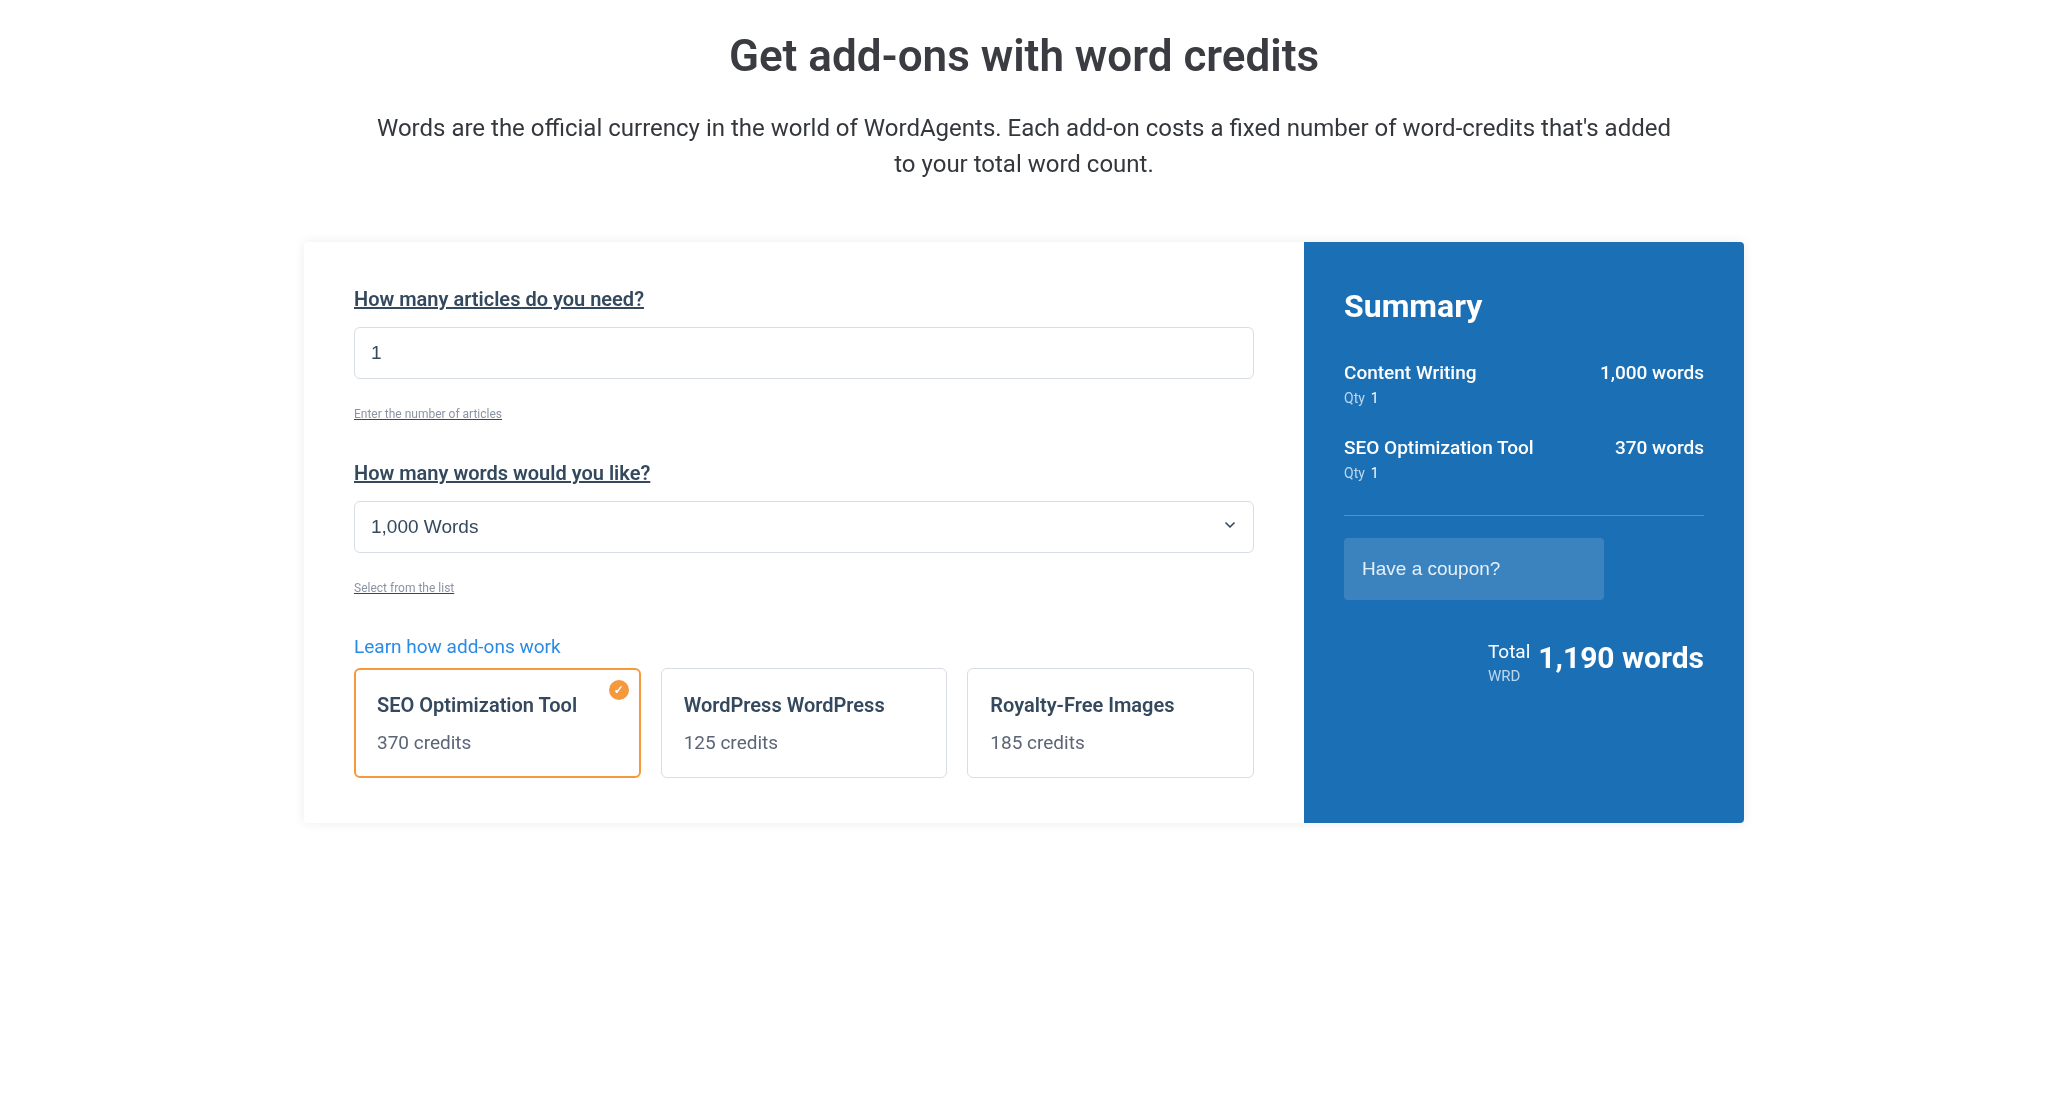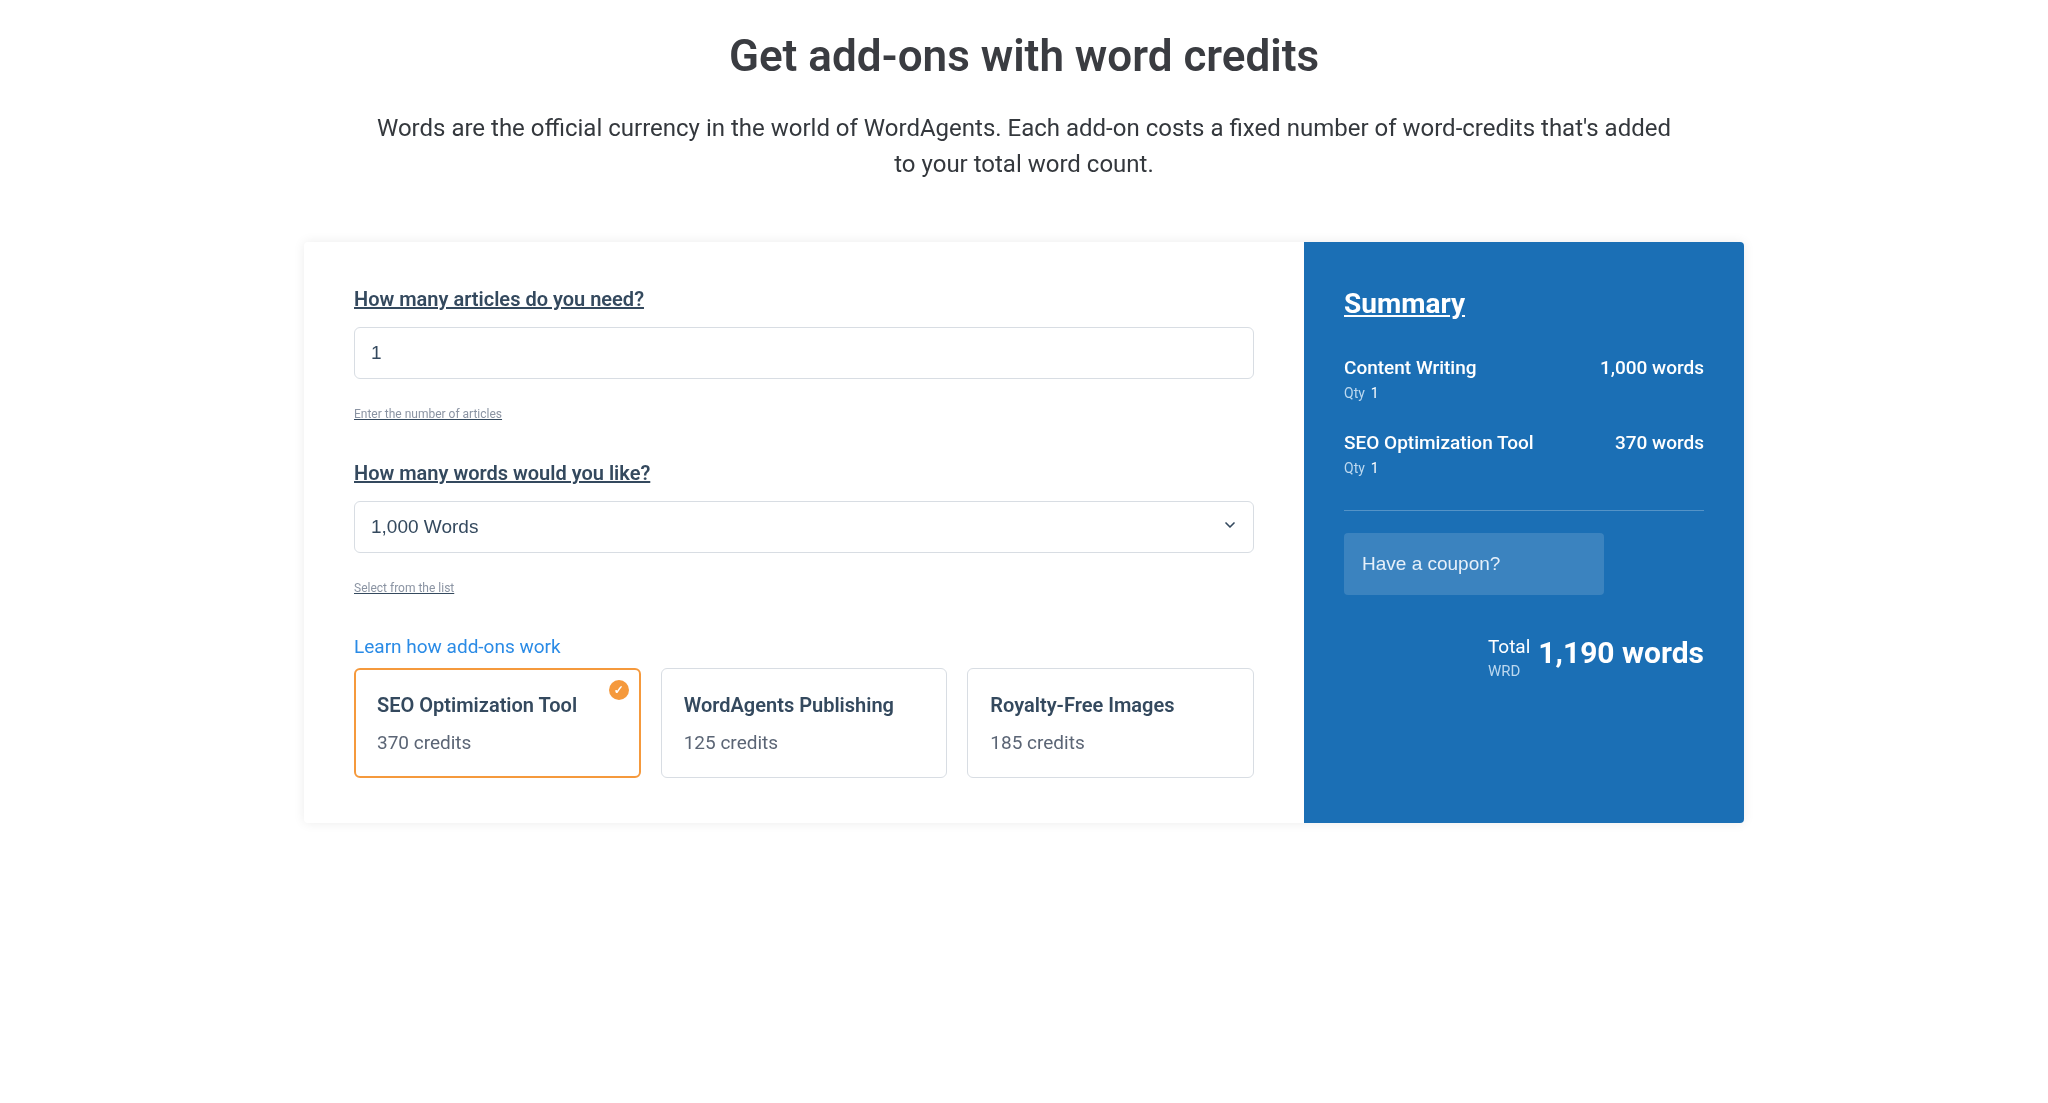--- a/index.html
+++ b/index.html
@@ -104,21 +104,21 @@
   .addon-name { font-size: 20px; font-weight: 600; color: #34495e; margin-bottom: 14px; }
   .addon-credits { font-size: 19px; color: #5b6575; }
   .check {
     position: absolute; top: 10px; right: 10px;
     width: 20px; height: 20px; border-radius: 50%;
     background: #f5993c; color: #fff;
     display: flex; align-items: center; justify-content: center;
     font-size: 12px; font-weight: bold;
   }
 
-  .sidebar h2 { font-size: 28px; font-weight: 700; margin-bottom: 36px; text-decoration: underline; }
+  .sidebar h2 { font-size: 32px; font-weight: 700; margin-bottom: 36px; }
   .line-item { margin-bottom: 30px; }
   .li-row { display: flex; justify-content: space-between; align-items: baseline; }
   .li-name { font-size: 19px; font-weight: 500; }
   .li-amount { font-size: 19px; font-weight: 500; }
   .li-qty { font-size: 14px; color: #bcd8ef; margin-top: 6px; }
   .li-qty .qv { color: #fff; margin-left: 6px; }
   .hr { border: none; border-top: 1px solid rgba(255,255,255,0.25); margin: 4px 0 22px; }
   .coupon {
     background: rgba(255,255,255,0.14);
     border: none; border-radius: 4px;
@@ -163,21 +163,21 @@
 
       <div>
         <a href="#" class="link">Learn how add-ons work</a>
         <div class="addon-row">
           <div class="addon-card selected">
             <span class="check">✓</span>
             <div class="addon-name">SEO Optimization Tool</div>
             <div class="addon-credits">370 credits</div>
           </div>
           <div class="addon-card">
-            <div class="addon-name">WordAgents Publishing</div>
+            <div class="addon-name">WordPress WordPress</div>
             <div class="addon-credits">125 credits</div>
           </div>
           <div class="addon-card">
             <div class="addon-name">Royalty-Free Images</div>
             <div class="addon-credits">185 credits</div>
           </div>
         </div>
       </div>
 
     </div>

